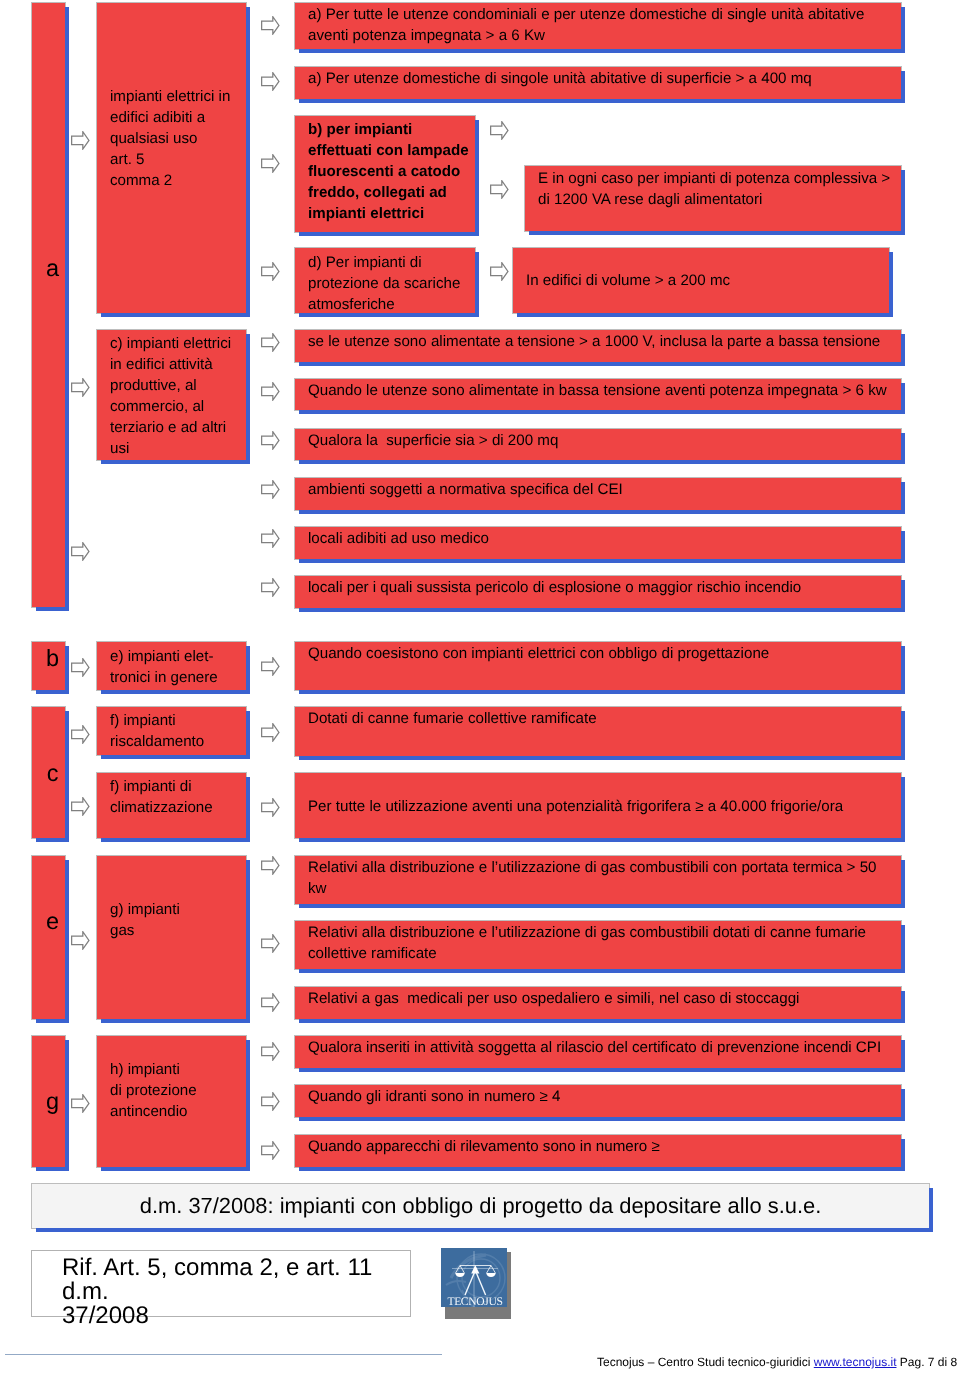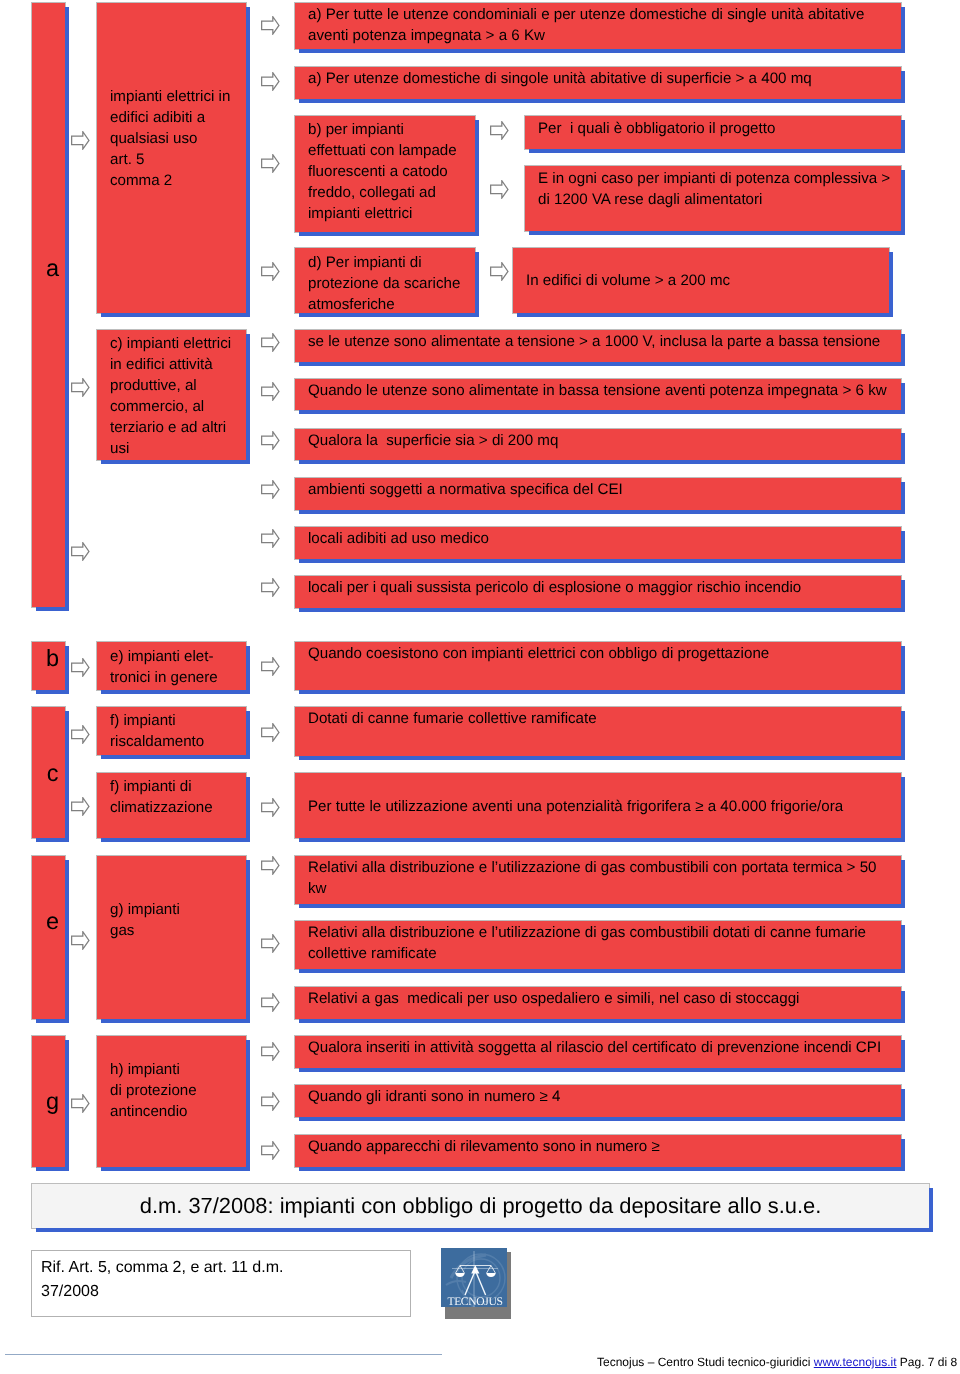--- a/index.html
+++ b/index.html
@@ -11,21 +11,21 @@
   .box::before{content:"";position:absolute;left:100%;top:4px;width:4px;height:100%;background:#3a62d0;}
   .bt{position:absolute;left:13px;font-size:15.15px;line-height:21px;white-space:pre-wrap;}
   .letter{position:absolute;left:0;right:0;text-align:center;font-size:23.5px;line-height:1;padding-left:8px;}
   .arrow{position:absolute;width:19px;height:17px;}
   .arrow svg{display:block;}
   .title-box{position:absolute;background:#f4f4f4;border:1px solid #bdbdbd;box-sizing:border-box;}
   .title-box::after{content:"";position:absolute;left:4px;top:100%;width:100%;height:4px;background:#3a62d0;}
   .title-box::before{content:"";position:absolute;left:100%;top:4px;width:4px;height:100%;background:#3a62d0;}
   .title-t{position:absolute;left:0;right:0;text-align:center;font-size:21.9px;line-height:1.15;}
   .plain{position:absolute;background:#ffffff;border:1px solid #b2b2b2;box-sizing:border-box;}
-  .plain-t{position:absolute;left:9px;font-size:16px;line-height:24.2px;white-space:pre-wrap;}
+  .plain-t{position:absolute;left:30px;font-size:24px;line-height:24.2px;white-space:pre-wrap;}
   .footer{position:absolute;font-size:12px;white-space:pre;}
   .footer .lnk{color:#1515cc;text-decoration:underline;}
   .rule{position:absolute;background:#93a9c6;height:1px;}
 </style>
 </head>
 <body>
 
 <div id="page">
   <div class="box" style="left:31px;top:2px;width:35px;height:606px;">
     <div class="letter" style="top:254px;">a</div>
@@ -229,21 +229,21 @@
       </svg>
     </div>
   <div class="box" style="left:294px;top:2px;width:608px;height:48px;">
     <div class="bt" style="top:1px;">a) Per tutte le utenze condominiali e per utenze domestiche di single unità abitative
 aventi potenza impegnata &gt; a 6 Kw</div>
   </div>
   <div class="box" style="left:294px;top:66px;width:608px;height:34px;">
     <div class="bt" style="top:1px;">a) Per utenze domestiche di singole unità abitative di superficie &gt; a 400 mq</div>
   </div>
   <div class="box" style="left:294px;top:115px;width:182px;height:118px;">
-    <div class="bt" style="top:3px;">b) per impianti
+    <div class="bt" style="top:3px;font-weight:bold;">b) per impianti
 effettuati con lampade
 fluorescenti a catodo
 freddo, collegati ad
 impianti elettrici</div>
   </div>
   <div class="box" style="left:294px;top:247px;width:182px;height:67px;">
     <div class="bt" style="top:4px;">d) Per impianti di
 protezione da scariche
 atmosferiche</div>
   </div>
@@ -286,23 +286,20 @@
     <div class="bt" style="top:1px;">Relativi a gas  medicali per uso ospedaliero e simili, nel caso di stoccaggi</div>
   </div>
   <div class="box" style="left:294px;top:1035px;width:608px;height:34px;">
     <div class="bt" style="top:1px;">Qualora inseriti in attività soggetta al rilascio del certificato di prevenzione incendi CPI</div>
   </div>
   <div class="box" style="left:294px;top:1084px;width:608px;height:34px;">
     <div class="bt" style="top:1px;">Quando gli idranti sono in numero ≥ 4</div>
   </div>
   <div class="box" style="left:294px;top:1134px;width:608px;height:34px;">
     <div class="bt" style="top:1px;">Quando apparecchi di rilevamento sono in numero ≥</div>
-  </div>
-  <div class="box" style="left:524px;top:115px;width:378px;height:35px;">
-    <div class="bt" style="top:2px;">Per  i quali è obbligatorio il progetto</div>
   </div>
   <div class="box" style="left:524px;top:165px;width:378px;height:67px;">
     <div class="bt" style="top:2px;">E in ogni caso per impianti di potenza complessiva &gt;
 di 1200 VA rese dagli alimentatori</div>
   </div>
   <div class="box" style="left:512px;top:247px;width:378px;height:67px;padding-left:48px;">
     <div class="bt" style="top:22px;">In edifici di volume &gt; a 200 mc</div>
   </div>
   <div class="title-box" style="left:31px;top:1183px;width:899px;height:46px;">
     <div class="title-t" style="top:9px;">d.m. 37/2008: impianti con obbligo di progetto da depositare allo s.u.e.</div>

